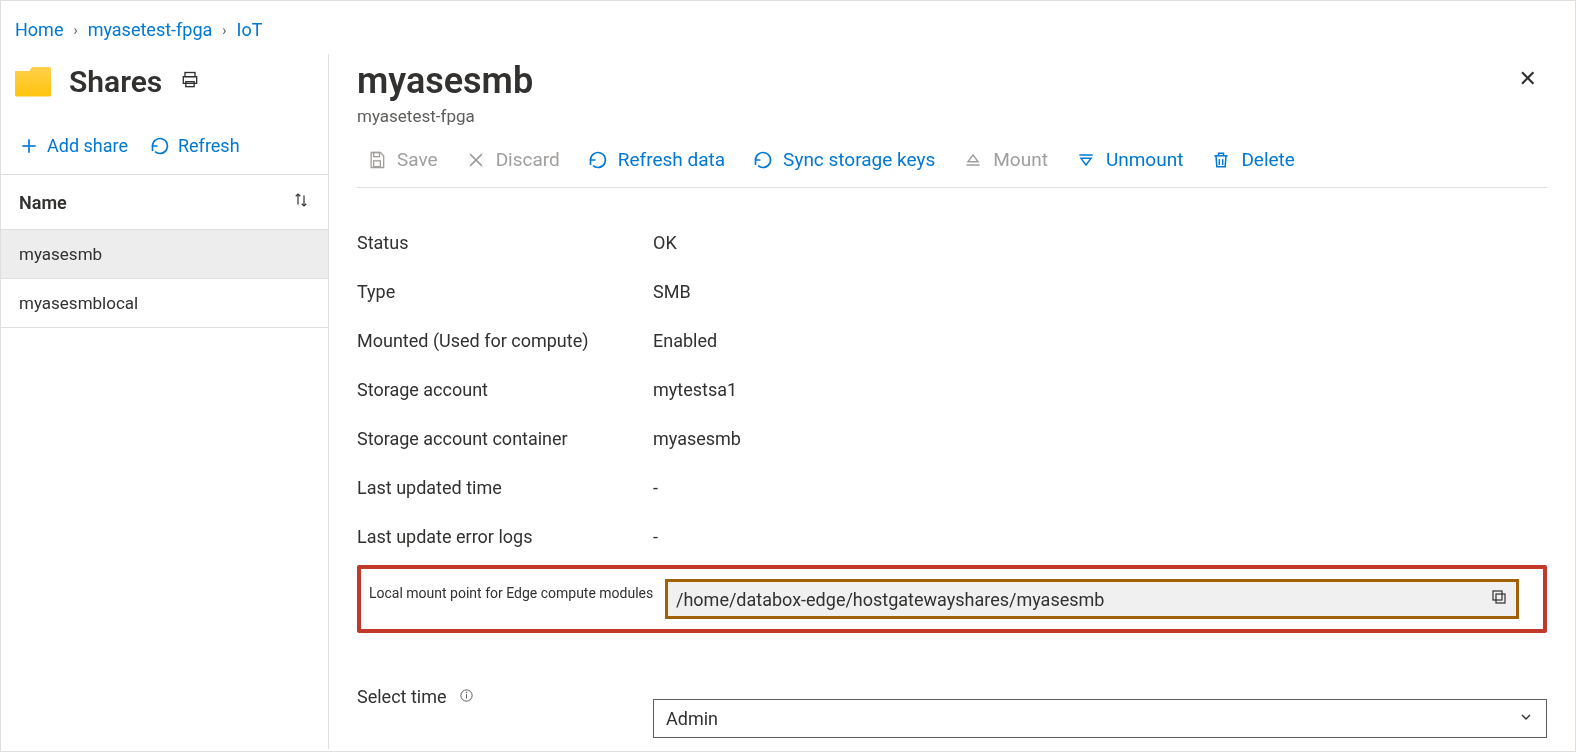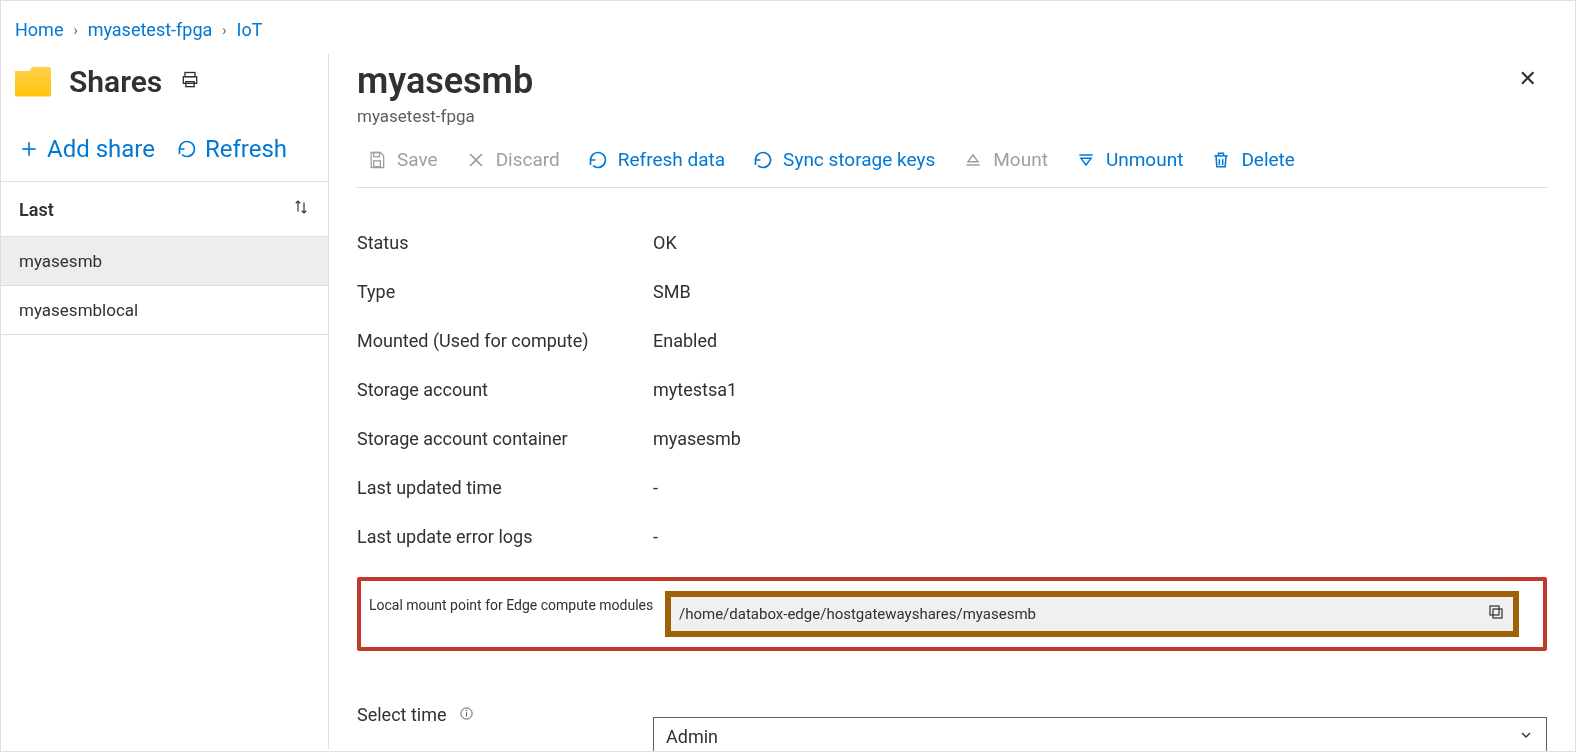--- a/index.html
+++ b/index.html
@@ -41,21 +41,21 @@
   .folder-icon {
     width: 36px; height: 30px;
     background: linear-gradient(#ffd04a,#ffc40c);
     clip-path: polygon(0 15%,40% 15%,48% 0,100% 0,100% 100%,0 100%);
     border-radius: 2px;
   }
   .shares-title { font-size: 30px; font-weight: 600; }
   .print-icon svg { width:20px; height:20px; }
   .left-toolbar {
     display: flex; gap: 22px; padding: 14px 18px 18px 18px;
-    font-size: 24px; color: #0078d4;
+    font-size: 18px; color: #0078d4;
   }
   .left-toolbar .item { display:flex; align-items:center; gap:8px; cursor:pointer; }
   .list-header {
     display:flex; justify-content:space-between; align-items:center;
     padding: 16px 18px; font-size:18px; font-weight:600;
     border-top:1px solid #e1dfdd; border-bottom:1px solid #e1dfdd;
   }
   .sort-icon svg { width:18px; height:18px; }
   .list-item {
     padding: 14px 18px; font-size:17px; border-bottom:1px solid #e1dfdd;
@@ -73,27 +73,27 @@
     font-size:19px;
   }
   .tb-item { display:flex; align-items:center; gap:10px; cursor:pointer; color:#0078d4;text-align:right; }
   .tb-item.disabled { color:#a19f9d; cursor:default; }
   .tb-item svg { width:20px; height:20px; }
   .props { padding-top:30px; }
   .prop-row { display:flex; align-items:flex-start; padding:14px 0; font-size:18px; }
   .prop-label { width:296px; color:#323130; }
   .prop-value { flex:1; color:#323130; }
   .hl-box {
-    border:4px solid #c0392b; border-radius:2px; padding:10px 24px 10px 8px; margin-top:16px; margin-bottom:8px;
+    border:4px solid #c0392b; border-radius:2px; padding:10px 24px 10px 8px; margin-top:4px; margin-bottom:8px;
     display:flex; align-items:flex-start;
   }
   .hl-box .prop-label { padding-top:6px; }
   .readonly-field {
     flex:1; display:flex; align-items:center; justify-content:space-between;
-    background:#f0f0f0; border:6px solid #a16207; padding:6px 8px; font-size:15px;
+    background:#f0f0f0; border:3px solid #a16207; padding:6px 8px; font-size:18px;
   }
   .copy-icon svg { width:18px;height:18px; }
   .select-field {
     flex:1; display:flex; align-items:center; justify-content:space-between;
     border:1px solid #605e5c; padding:8px 12px; font-size:18px; cursor:pointer;margin-top:44px;
   }
   .info-icon { display:inline-flex; margin-left:8px; }
   .info-icon svg { width:15px; height:15px; }
   .chevron svg { width:16px; height:16px; }
 </style>
@@ -131,21 +131,21 @@
       </div>
       <div class="item">
         <svg viewBox="0 0 24 24" width="20" height="20" fill="none" stroke="#0078d4" stroke-width="2">
             <path d="M3 12a9 9 0 1 1 3 6.7"></path>
             <polyline points="3 18 3 12 9 12"></polyline>
           </svg>
         <span>Refresh</span>
       </div>
     </div>
     <div class="list-header">
-      <span>Last</span>
+      <span>Name</span>
       <span class="sort-icon">
         <svg viewBox="0 0 24 24" stroke="#323130" stroke-width="1.6" fill="none">
             <path d="M8 4v14"></path>
             <path d="M5 7l3-3 3 3"></path>
             <path d="M16 20V6"></path>
             <path d="M13 17l3 3 3-3"></path>
           </svg>
       </span>
     </div>
     <div class="list-item active">myasesmb</div>

